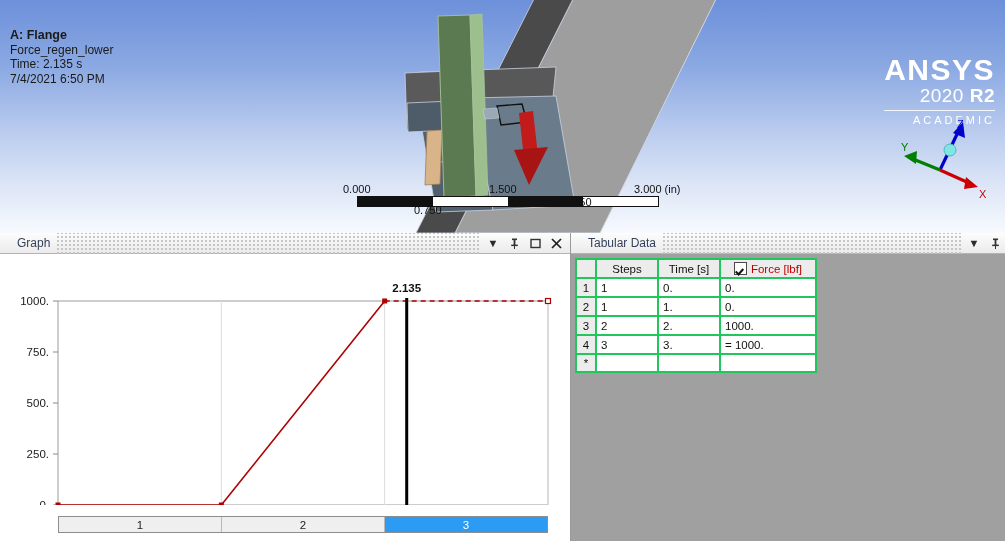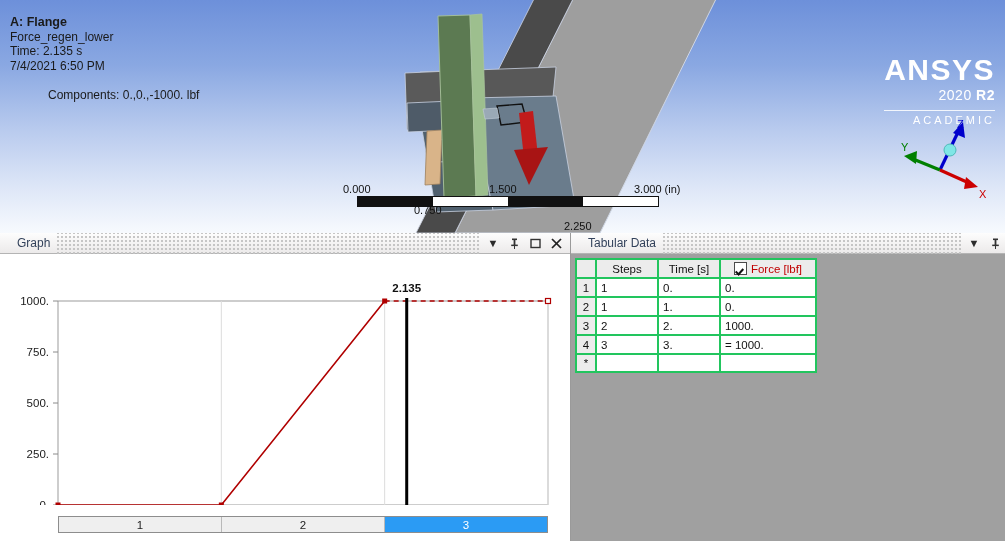--- a/index.html
+++ b/index.html
@@ -12,30 +12,30 @@
   #app{position:relative;width:1005px;height:541px;}
 
   
   #viewport{
     position:absolute;left:0;top:0;width:1005px;height:233px;
     background:linear-gradient(to bottom,#6d90da 0%,#8aa8e2 28%,#b9cbee 56%,#dde6f7 80%,#f7fafe 100%);
     overflow:hidden;
   }
 
   
-  .vp-head{position:absolute;left:10px;top:15px;color:#1a1a1a;font-size:12px;line-height:14.5px;}
+  .vp-head{position:absolute;left:10px;top:28px;color:#1a1a1a;font-size:12px;line-height:14.5px;}
   .vp-head .t1{font-weight:bold;font-size:12.5px;}
   .vp-legend{position:absolute;left:12px;top:88px;font-size:12px;line-height:15px;color:#1a1a1a;}
   .sw{display:inline-block;width:14px;height:14px;background:#f42c2c;border:1px solid #202020;vertical-align:-3px;margin-right:8px;}
   .vp-legend .l2{margin-left:36px;}
 
   
   .logo{position:absolute;right:10px;top:8px;text-align:right;color:#fff;margin-top:46px;}
   .logo .a1{font-size:30px;font-weight:bold;letter-spacing:1.5px;line-height:31px;}
-  .logo .a2{font-size:14px;line-height:21px;letter-spacing:.5px;}
+  .logo .a2{font-size:19px;line-height:21px;letter-spacing:.5px;}
   .logo .a2 b{font-weight:bold;}
   .logo .rule{height:1px;background:rgba(255,255,255,.85);margin:4px 0 3px 0;}
   .logo .a3{font-size:11px;letter-spacing:3px;}
 
   
   .scalebar{position:absolute;left:357px;top:196px;width:300px;height:9px;border:1px solid #111;background:#fff;}
   .scalebar i{position:absolute;top:0;height:9px;background:#111;}
   .sl{position:absolute;font-size:11px;color:#111;}
 
   
@@ -123,38 +123,37 @@
     </svg>
 
     <div class="vp-head">
       <div class="t1">A: Flange</div>
       <div>Force_regen_lower</div>
       <div>Time: 2.135 s</div>
       <div>7/4/2021 6:50 PM</div>
     </div>
 
     <div class="vp-legend">
-      <div class="l2">Components: 0.,0.,-1000. lbf</div>
     </div>
 
     <div class="logo">
       <div class="a1">ANSYS</div>
       <div class="a2"><span>2020</span> <b>R2</b></div>
       <div class="rule"></div>
       <div class="a3">ACADEMIC</div>
     </div>
 
     <div class="scalebar">
       <i style="left:0;width:75px;"></i>
       <i style="left:150px;width:75px;"></i>
     </div>
     <div class="sl" style="left:343px;top:183px;">0.000</div>
     <div class="sl" style="left:414px;top:204px;">0.750</div>
     <div class="sl" style="left:489px;top:183px;">1.500</div>
-    <div class="sl" style="left:564px;top:220px;">2.250</div>
+    <div class="sl" style="left:564px;top:196px;">2.250</div>
     <div class="sl" style="left:634px;top:183px;">3.000 (in)</div>
 
     <svg id="triad" viewBox="0 0 115 90">
       <line x1="55" y1="52" x2="74" y2="12" stroke="#0000cc" stroke-width="3.2"></line>
       <polygon points="78,4 80,20 68,15" fill="#0000cc"></polygon>
       <line x1="55" y1="52" x2="28" y2="41" stroke="#008000" stroke-width="3.2"></line>
       <polygon points="19,38 32,33 31,46" fill="#008000"></polygon>
       <line x1="55" y1="52" x2="84" y2="65" stroke="#cc0000" stroke-width="3.2"></line>
       <polygon points="93,69 79,71 81,59" fill="#cc0000"></polygon>
       <circle cx="65" cy="32" r="6" fill="#7fe6e6" stroke="#4fb9b9"></circle>

